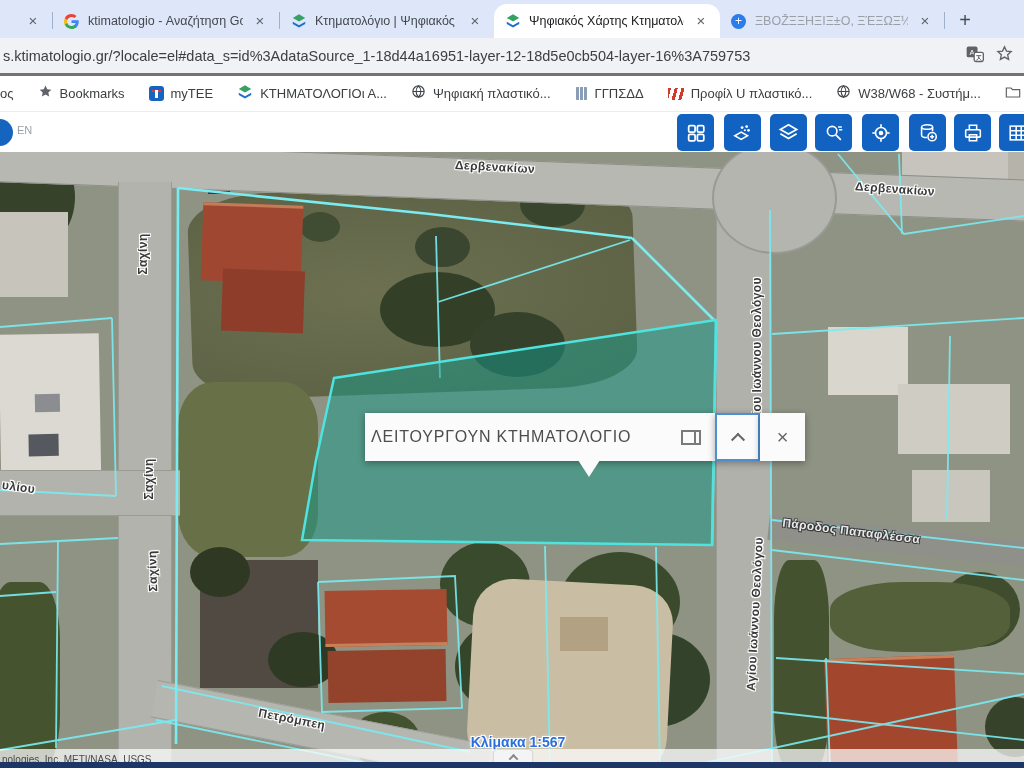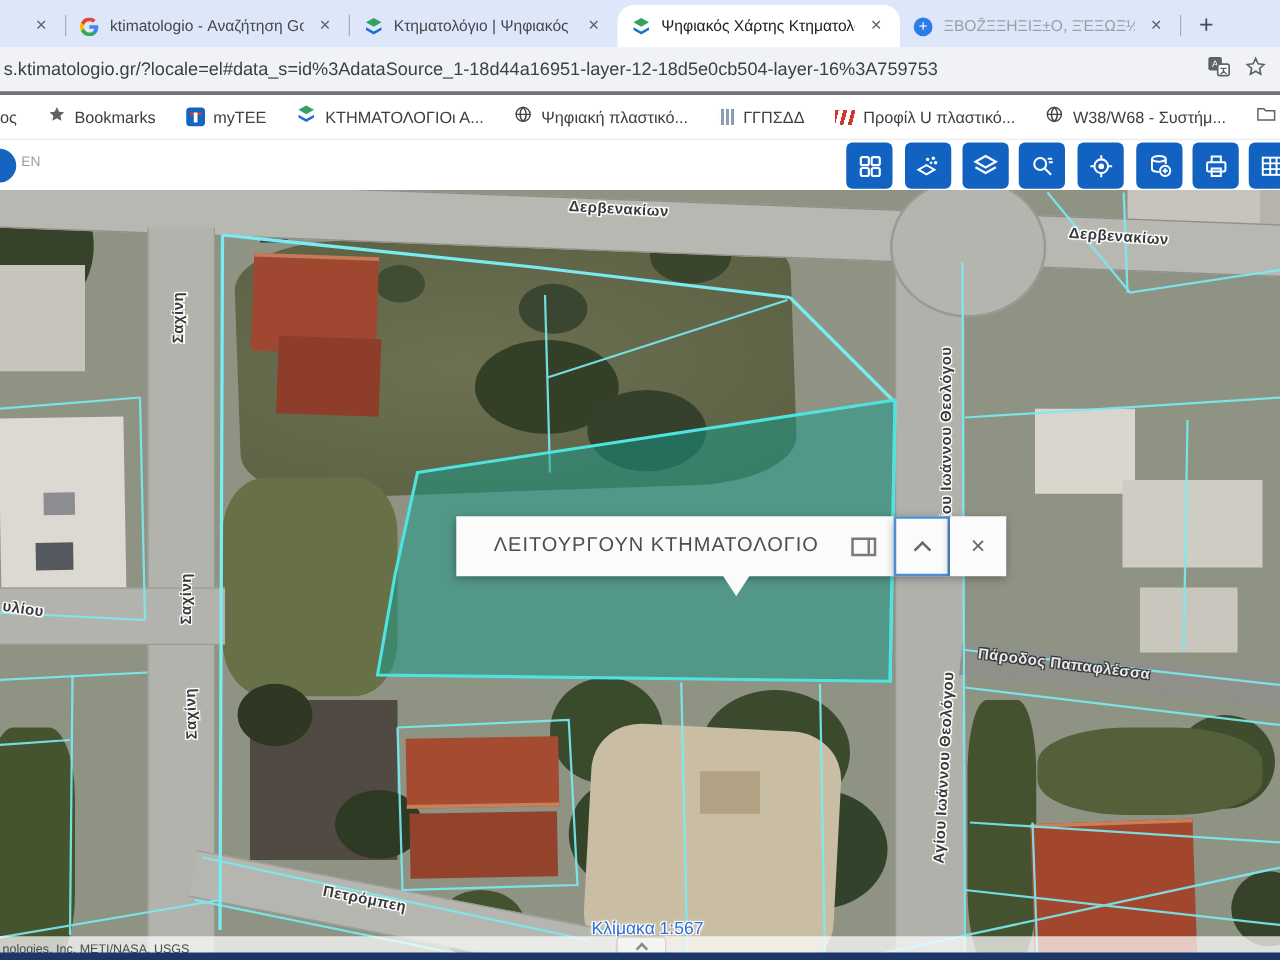--- a/index.html
+++ b/index.html
@@ -26,21 +26,21 @@
   .apptoolbar{position:absolute;left:0;top:112px;width:1024px;height:40px;background:#fff}
   .tb-btn{position:absolute;top:2px;width:37px;height:37px;background:#1262c2;border-radius:5px;display:flex;align-items:center;justify-content:center}
   
   .map{position:absolute;left:0;top:152px;width:1024px;height:616px;background:#8f9383;overflow:hidden}
   .veg{position:absolute;border-radius:50%}
   .road{position:absolute;background:#b4b5ae}
   .street-label{position:absolute;font-size:12px;font-weight:bold;color:#3a3a3a;letter-spacing:.4px;white-space:nowrap;
     text-shadow:-1px -1px 0 #fff,1px -1px 0 #fff,-1px 1px 0 #fff,1px 1px 0 #fff,0 0 3px #fff}
   .popup-box{position:absolute;background:#fbfbfb;box-shadow:0 2px 7px rgba(0,0,0,.35);display:flex;align-items:center}
   .chev-up{width:10px;height:10px;border-left:2px solid #666;border-top:2px solid #666;transform:rotate(45deg) translate(2px,2px)}
-  .halo-blue{color:#2c6fdb;font-weight:normal;font-size:14px;
+  .halo-blue{color:#2c6fdb;font-weight:bold;font-size:14px;
     text-shadow:-1px -1px 0 #fff,1px -1px 0 #fff,-1px 1px 0 #fff,1px 1px 0 #fff,0 0 4px #fff}
 </style>
 </head>
 <body>
 
 <div class="tabstrip">
   <div class="tab" style="width:52px;justify-content:flex-end">
     <span class="tab-close">×</span>
   </div>
   <div class="tab-sep"></div>
@@ -316,21 +316,21 @@
   <div class="street-label" style="left:855px;top:30px;transform:rotate(4deg)">Δερβενακίων</div>
   <div class="street-label" style="left:122px;top:95px;transform:rotate(-90deg)">Σαχίνη</div>
   <div class="street-label" style="left:128px;top:320px;transform:rotate(-90deg)">Σαχίνη</div>
   <div class="street-label" style="left:132px;top:412px;transform:rotate(-92deg)">Σαχίνη</div>
   <div class="street-label" style="left:2px;top:328px;transform:rotate(8deg)">υλίου</div>
   <div class="street-label" style="left:680px;top:195px;transform:rotate(-90deg)">Αγίου Ιωάννου Θεολόγου</div>
   <div class="street-label" style="left:678px;top:455px;transform:rotate(-87deg)">Αγίου Ιωάννου Θεολόγου</div>
   <div class="street-label" style="left:782px;top:372px;transform:rotate(7deg);color:#e8e8e8;text-shadow:-1px -1px 0 #3a3a3a,1px -1px 0 #3a3a3a,-1px 1px 0 #3a3a3a,1px 1px 0 #3a3a3a">Πάροδος Παπαφλέσσα</div>
   <div class="street-label" style="left:258px;top:560px;transform:rotate(11deg)">Πετρόμπεη</div>
 
-  <div class="popup-box" style="left:365px;top:261px;width:350px;height:48px;padding-left:30px">
+  <div class="popup-box" style="left:365px;top:261px;width:350px;height:48px;padding-left:6px">
     <span style="font-size:16px;color:#4d4d4d;letter-spacing:.8px;flex:1">ΛΕΙΤΟΥΡΓΟΥΝ ΚΤΗΜΑΤΟΛΟΓΙΟ</span>
     <span style="width:20px;height:15px;border:2px solid #7a7a7a;position:relative;margin-right:14px;display:inline-block">
       <span style="position:absolute;right:0;top:0;bottom:0;width:5px;border-left:2px solid #7a7a7a"></span>
     </span>
   </div>
   <div class="popup-box" style="left:715px;top:261px;width:45px;height:48px;justify-content:center;border:2px solid #4d8fd1">
     <span class="chev-up"></span>
   </div>
   <div class="popup-box" style="left:760px;top:261px;width:45px;height:48px;justify-content:center">
     <span style="font-size:20px;color:#666">×</span>

